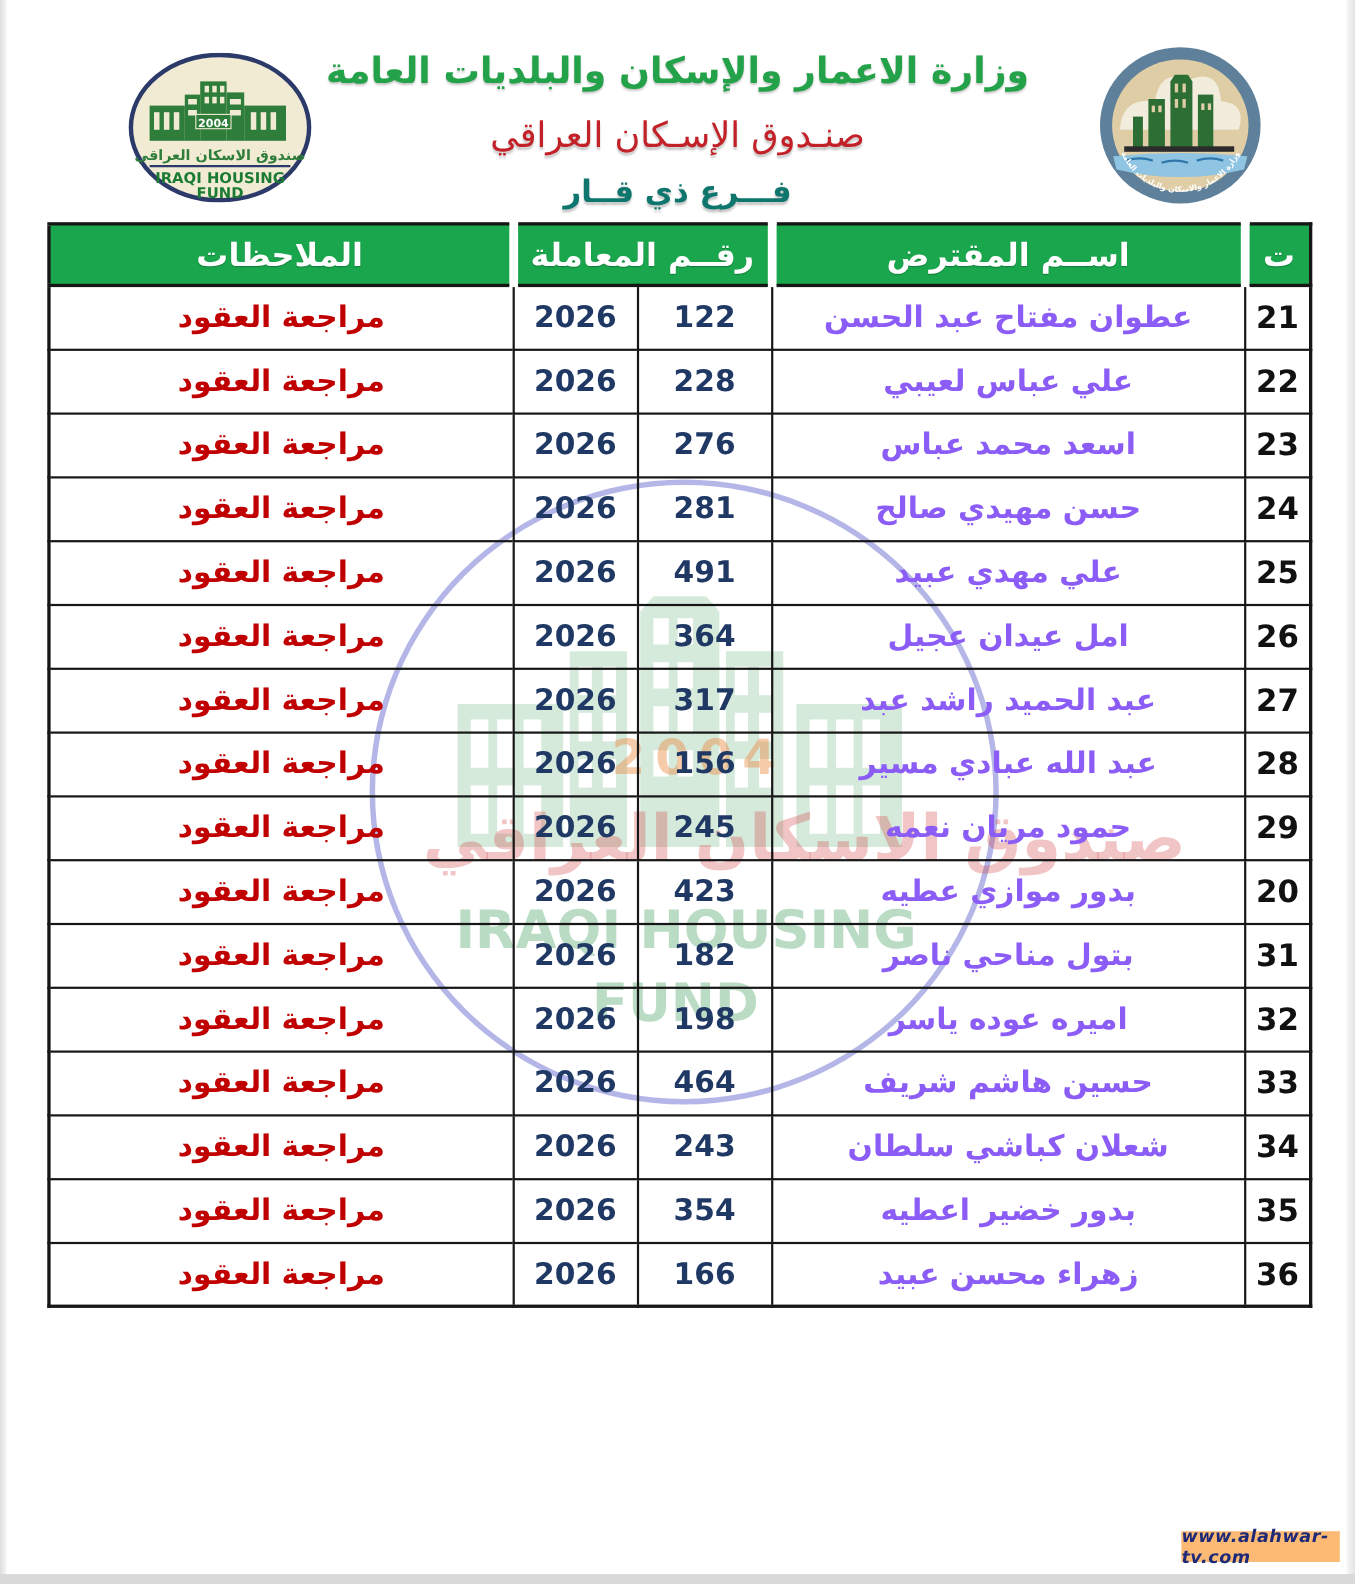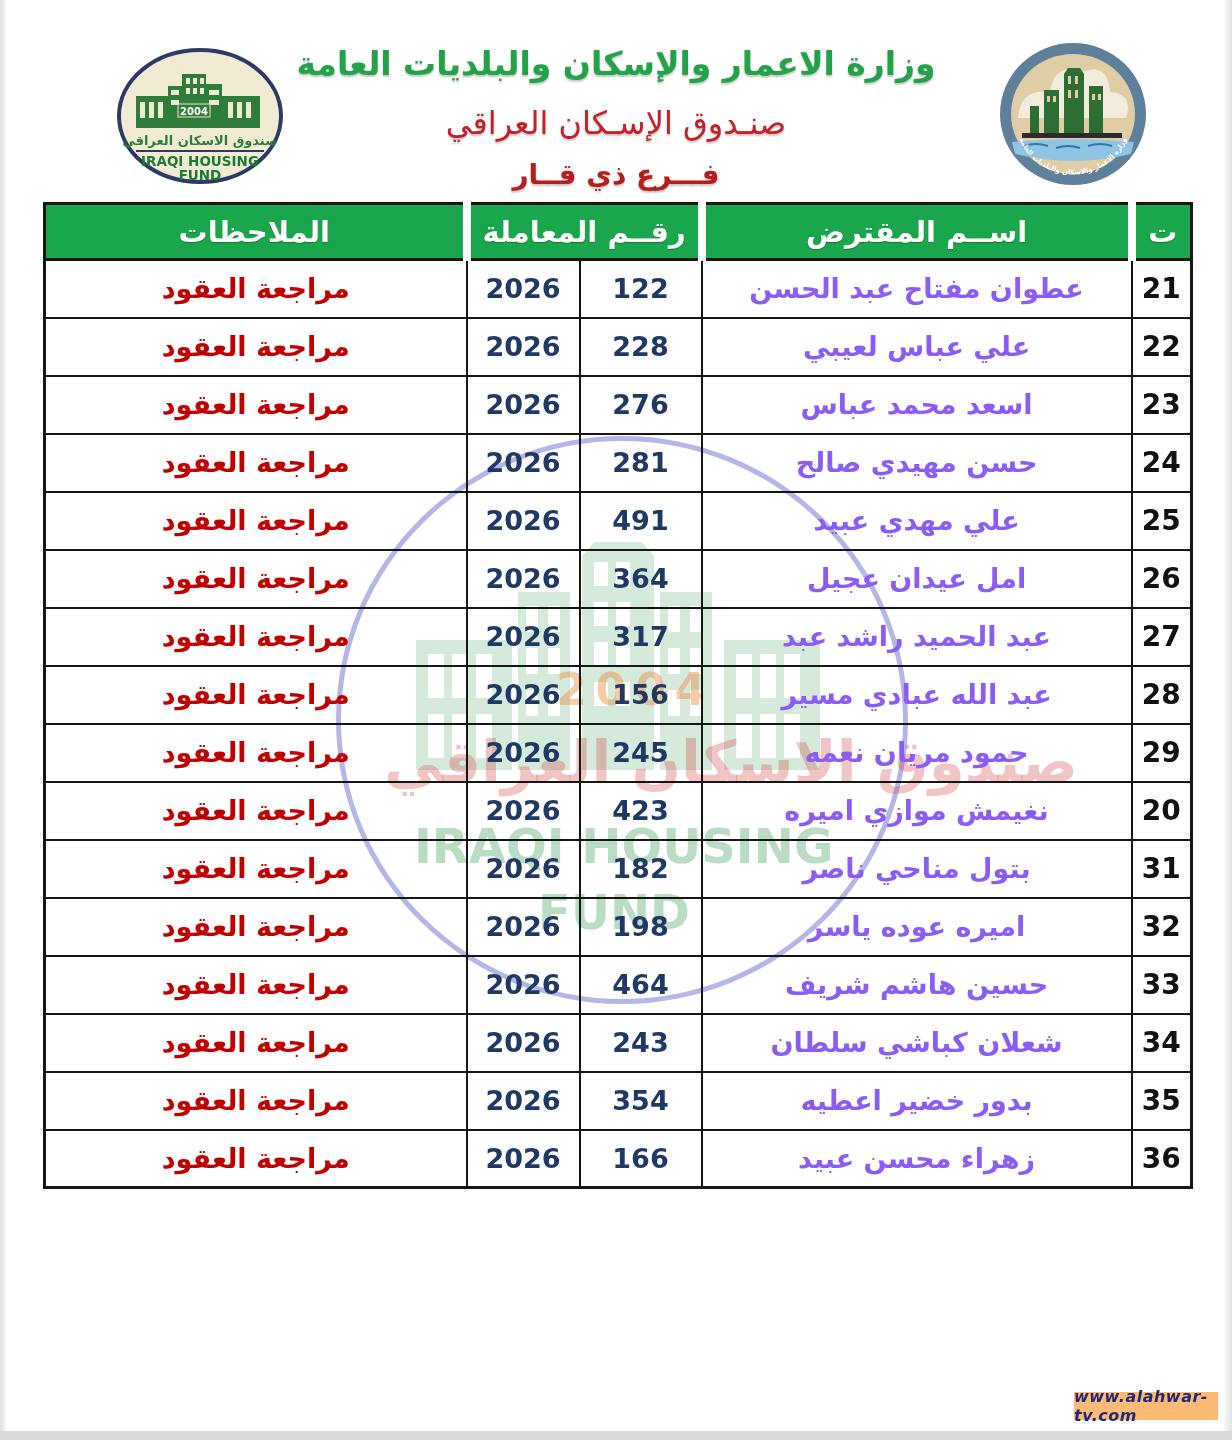--- a/index.html
+++ b/index.html
@@ -13,21 +13,21 @@
   .edge-right{position:absolute;right:0;top:0;width:8px;height:100%;background:linear-gradient(to left,#e2e2e2,#f8f8f8);}
   .edge-bottom{position:absolute;left:0;bottom:0;width:100%;height:9px;background:#d9d9d9;}
 
   
   .doc-header{position:absolute;left:0;top:0;width:100%;height:200px;}
   .logo-left{position:absolute;left:116px;top:48px;width:168px;height:136px;}
   .logo-right{position:absolute;left:996px;top:40px;width:154px;height:148px;}
   .title-block{position:absolute;left:0;top:0;width:100%;text-align:center;direction:rtl;}
   .title-ministry{position:absolute;left:0;width:100%;top:44px;font-size:33px;font-weight:bold;color:#24a24a;text-shadow:0 2px 2px rgba(0,0,0,.22);}
   .title-fund{position:absolute;left:0;width:100%;top:104px;font-size:32px;font-weight:normal;color:#c32128;text-shadow:0 2px 2px rgba(0,0,0,.22);}
-  .title-branch{position:absolute;left:0;width:100%;top:158px;font-size:28px;font-weight:bold;color:#b91c1c;text-shadow:0 2px 2px rgba(0,0,0,.22);}
+  .title-branch{position:absolute;left:0;width:100%;top:158px;font-size:28px;font-weight:bold;color:#0f766e;text-shadow:0 2px 2px rgba(0,0,0,.22);}
 
   
   .watermark{position:absolute;left:0;top:0;width:100%;height:100%;z-index:1;pointer-events:none;}
   .wm-circle{position:absolute;left:336px;top:436px;width:562px;height:558px;border:5px solid rgba(98,102,205,0.48);border-radius:50%;}
   .wm-buildings{position:absolute;left:398px;top:522px;width:440px;height:268px;opacity:.5;}
   .wm-year{position:absolute;left:556px;top:664px;font-size:44px;font-weight:bold;letter-spacing:9px;color:rgba(233,140,66,0.45);}
   .wm-arabic{position:absolute;left:388px;top:728px;width:690px;text-align:center;direction:rtl;font-size:58px;font-weight:bold;color:rgba(208,62,62,0.30);white-space:nowrap;}
   .wm-en1{position:absolute;left:414px;top:818px;width:400px;text-align:center;font-size:48px;font-weight:bold;color:rgba(130,190,148,0.55);white-space:nowrap;}
   .wm-en2{position:absolute;left:414px;top:884px;width:400px;text-align:center;font-size:48px;font-weight:bold;color:rgba(130,190,148,0.55);}
 
@@ -279,21 +279,21 @@
   <tr>
     <td class="serial">29</td>
     <td class="name">حمود مريان نعمه</td>
     <td class="num">245</td>
     <td class="num">2026</td>
     <td class="notes">مراجعة العقود</td>
   </tr>
 
   <tr>
     <td class="serial">20</td>
-    <td class="name">نغيمش موازي اميره</td>
+    <td class="name">بدور موازي عطيه</td>
     <td class="num">423</td>
     <td class="num">2026</td>
     <td class="notes">مراجعة العقود</td>
   </tr>
 
   <tr>
     <td class="serial">31</td>
     <td class="name">بتول مناحي ناصر</td>
     <td class="num">182</td>
     <td class="num">2026</td>

